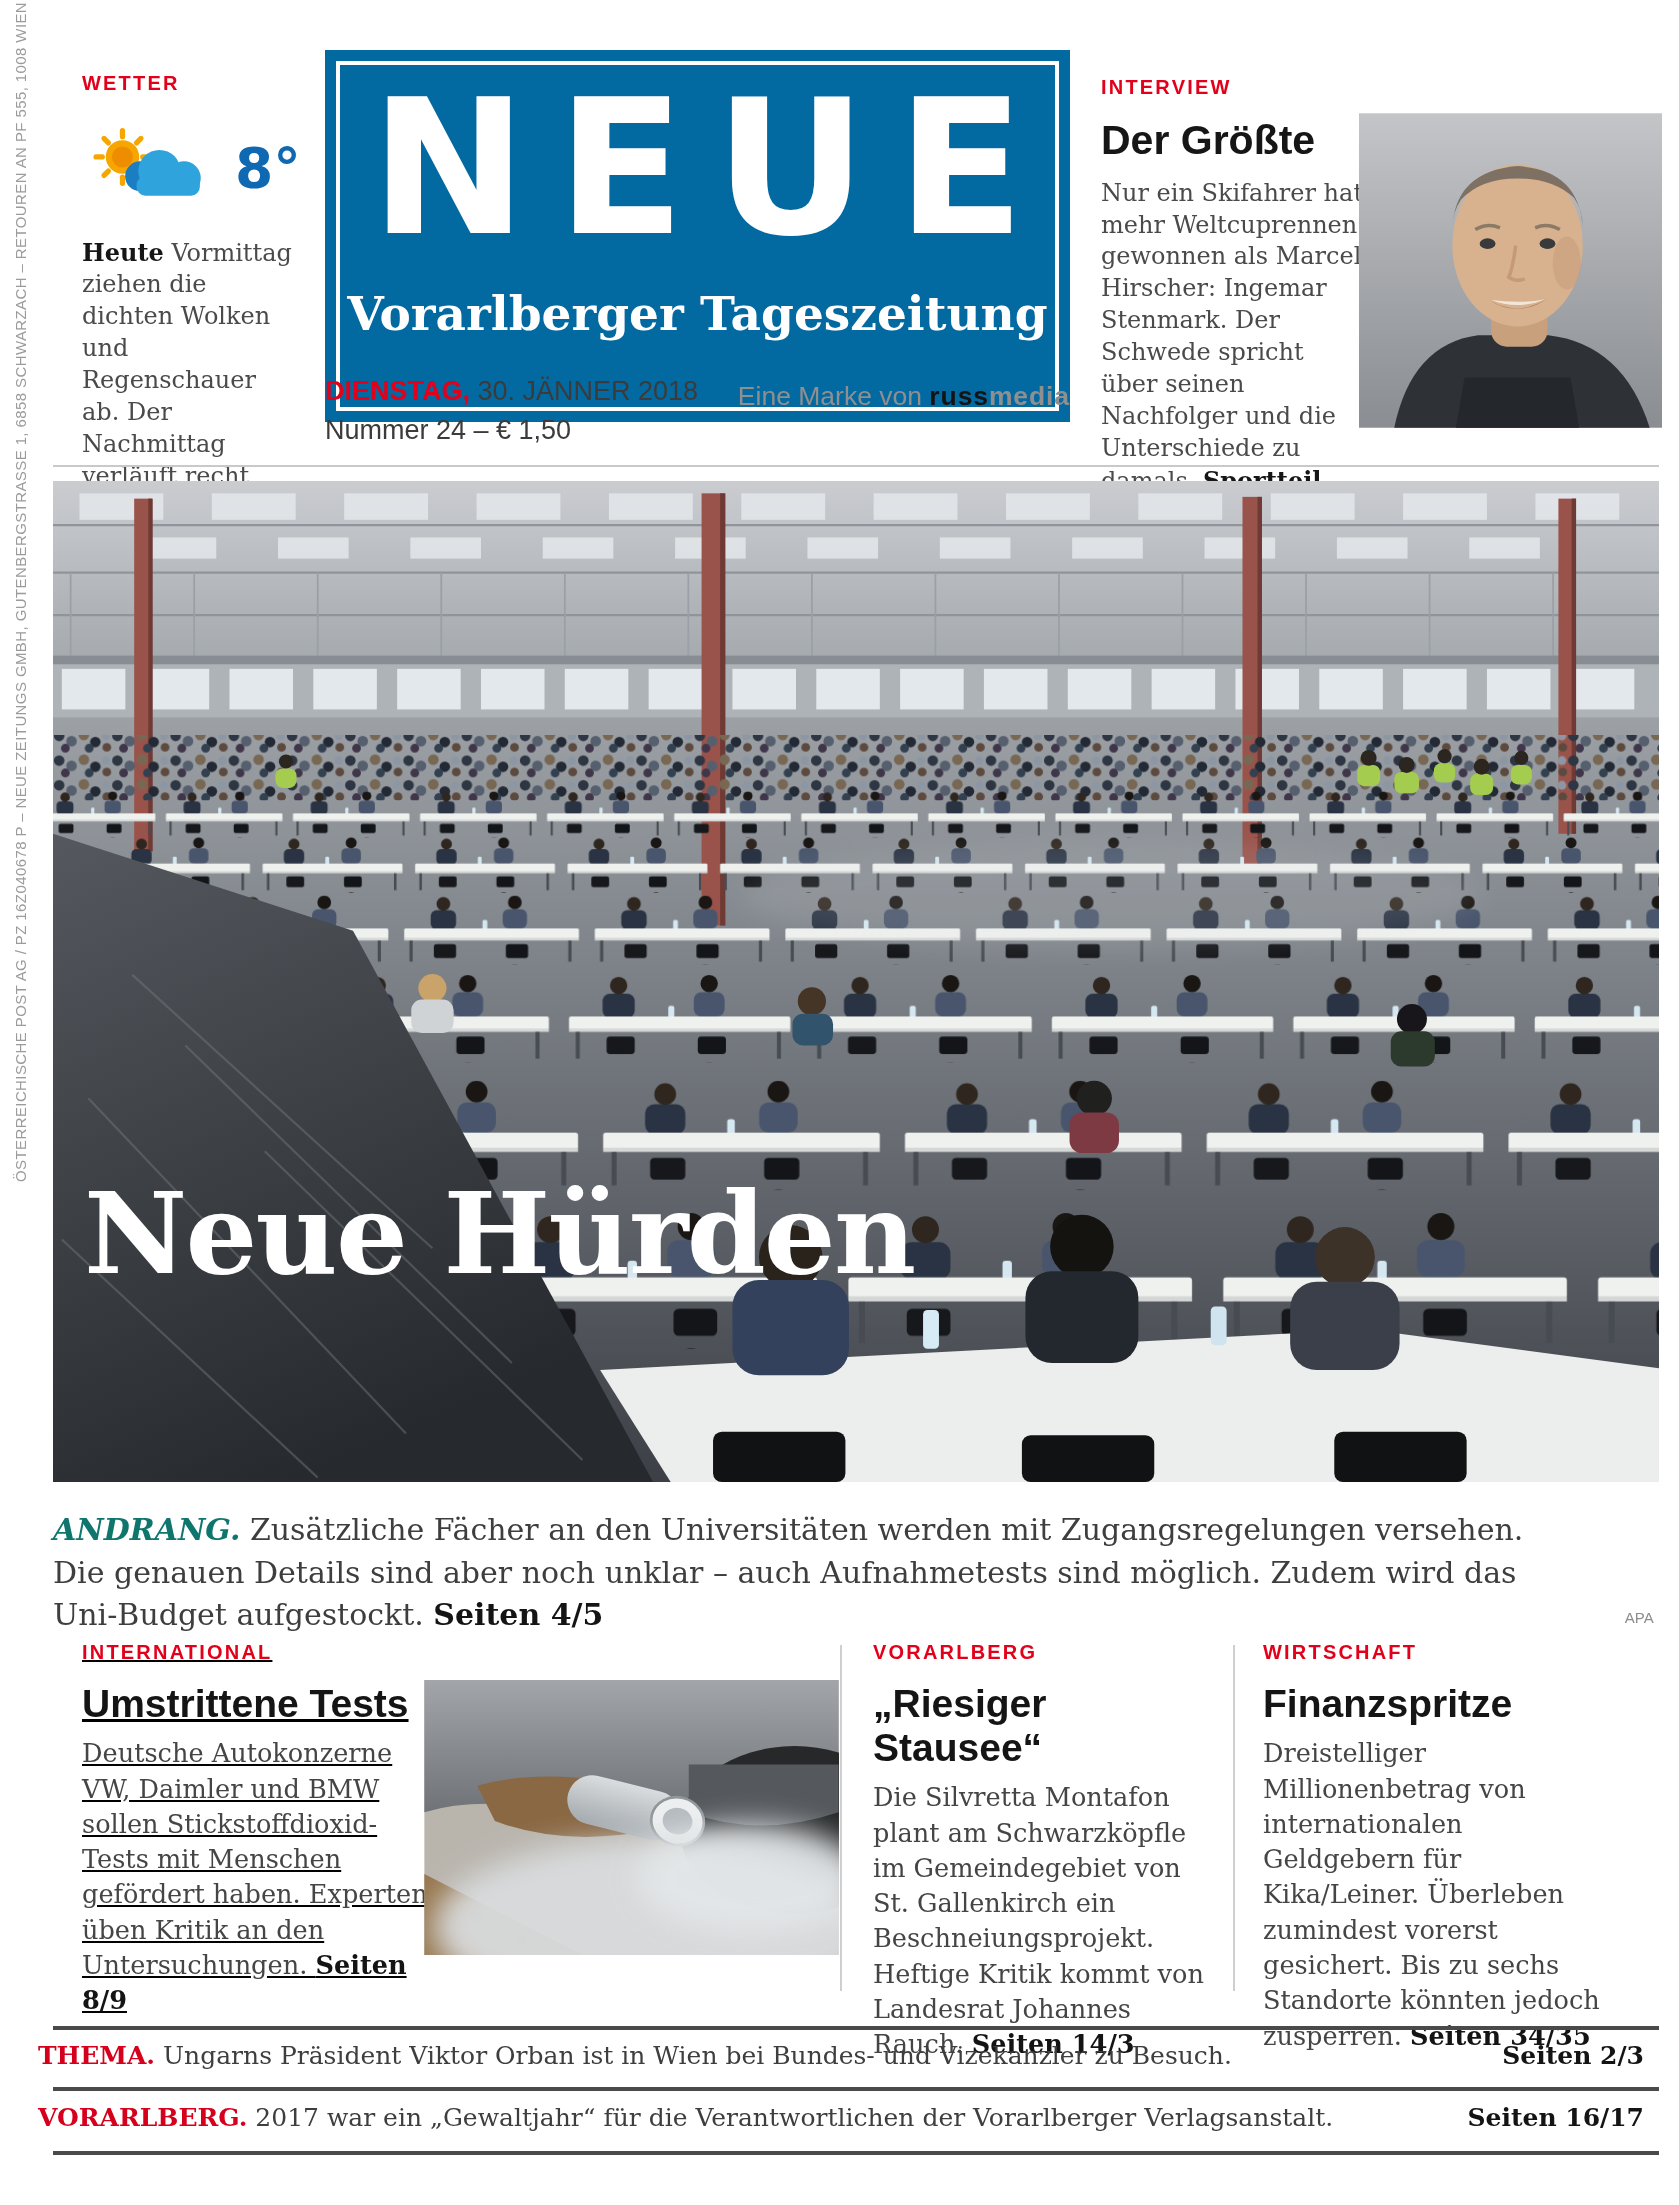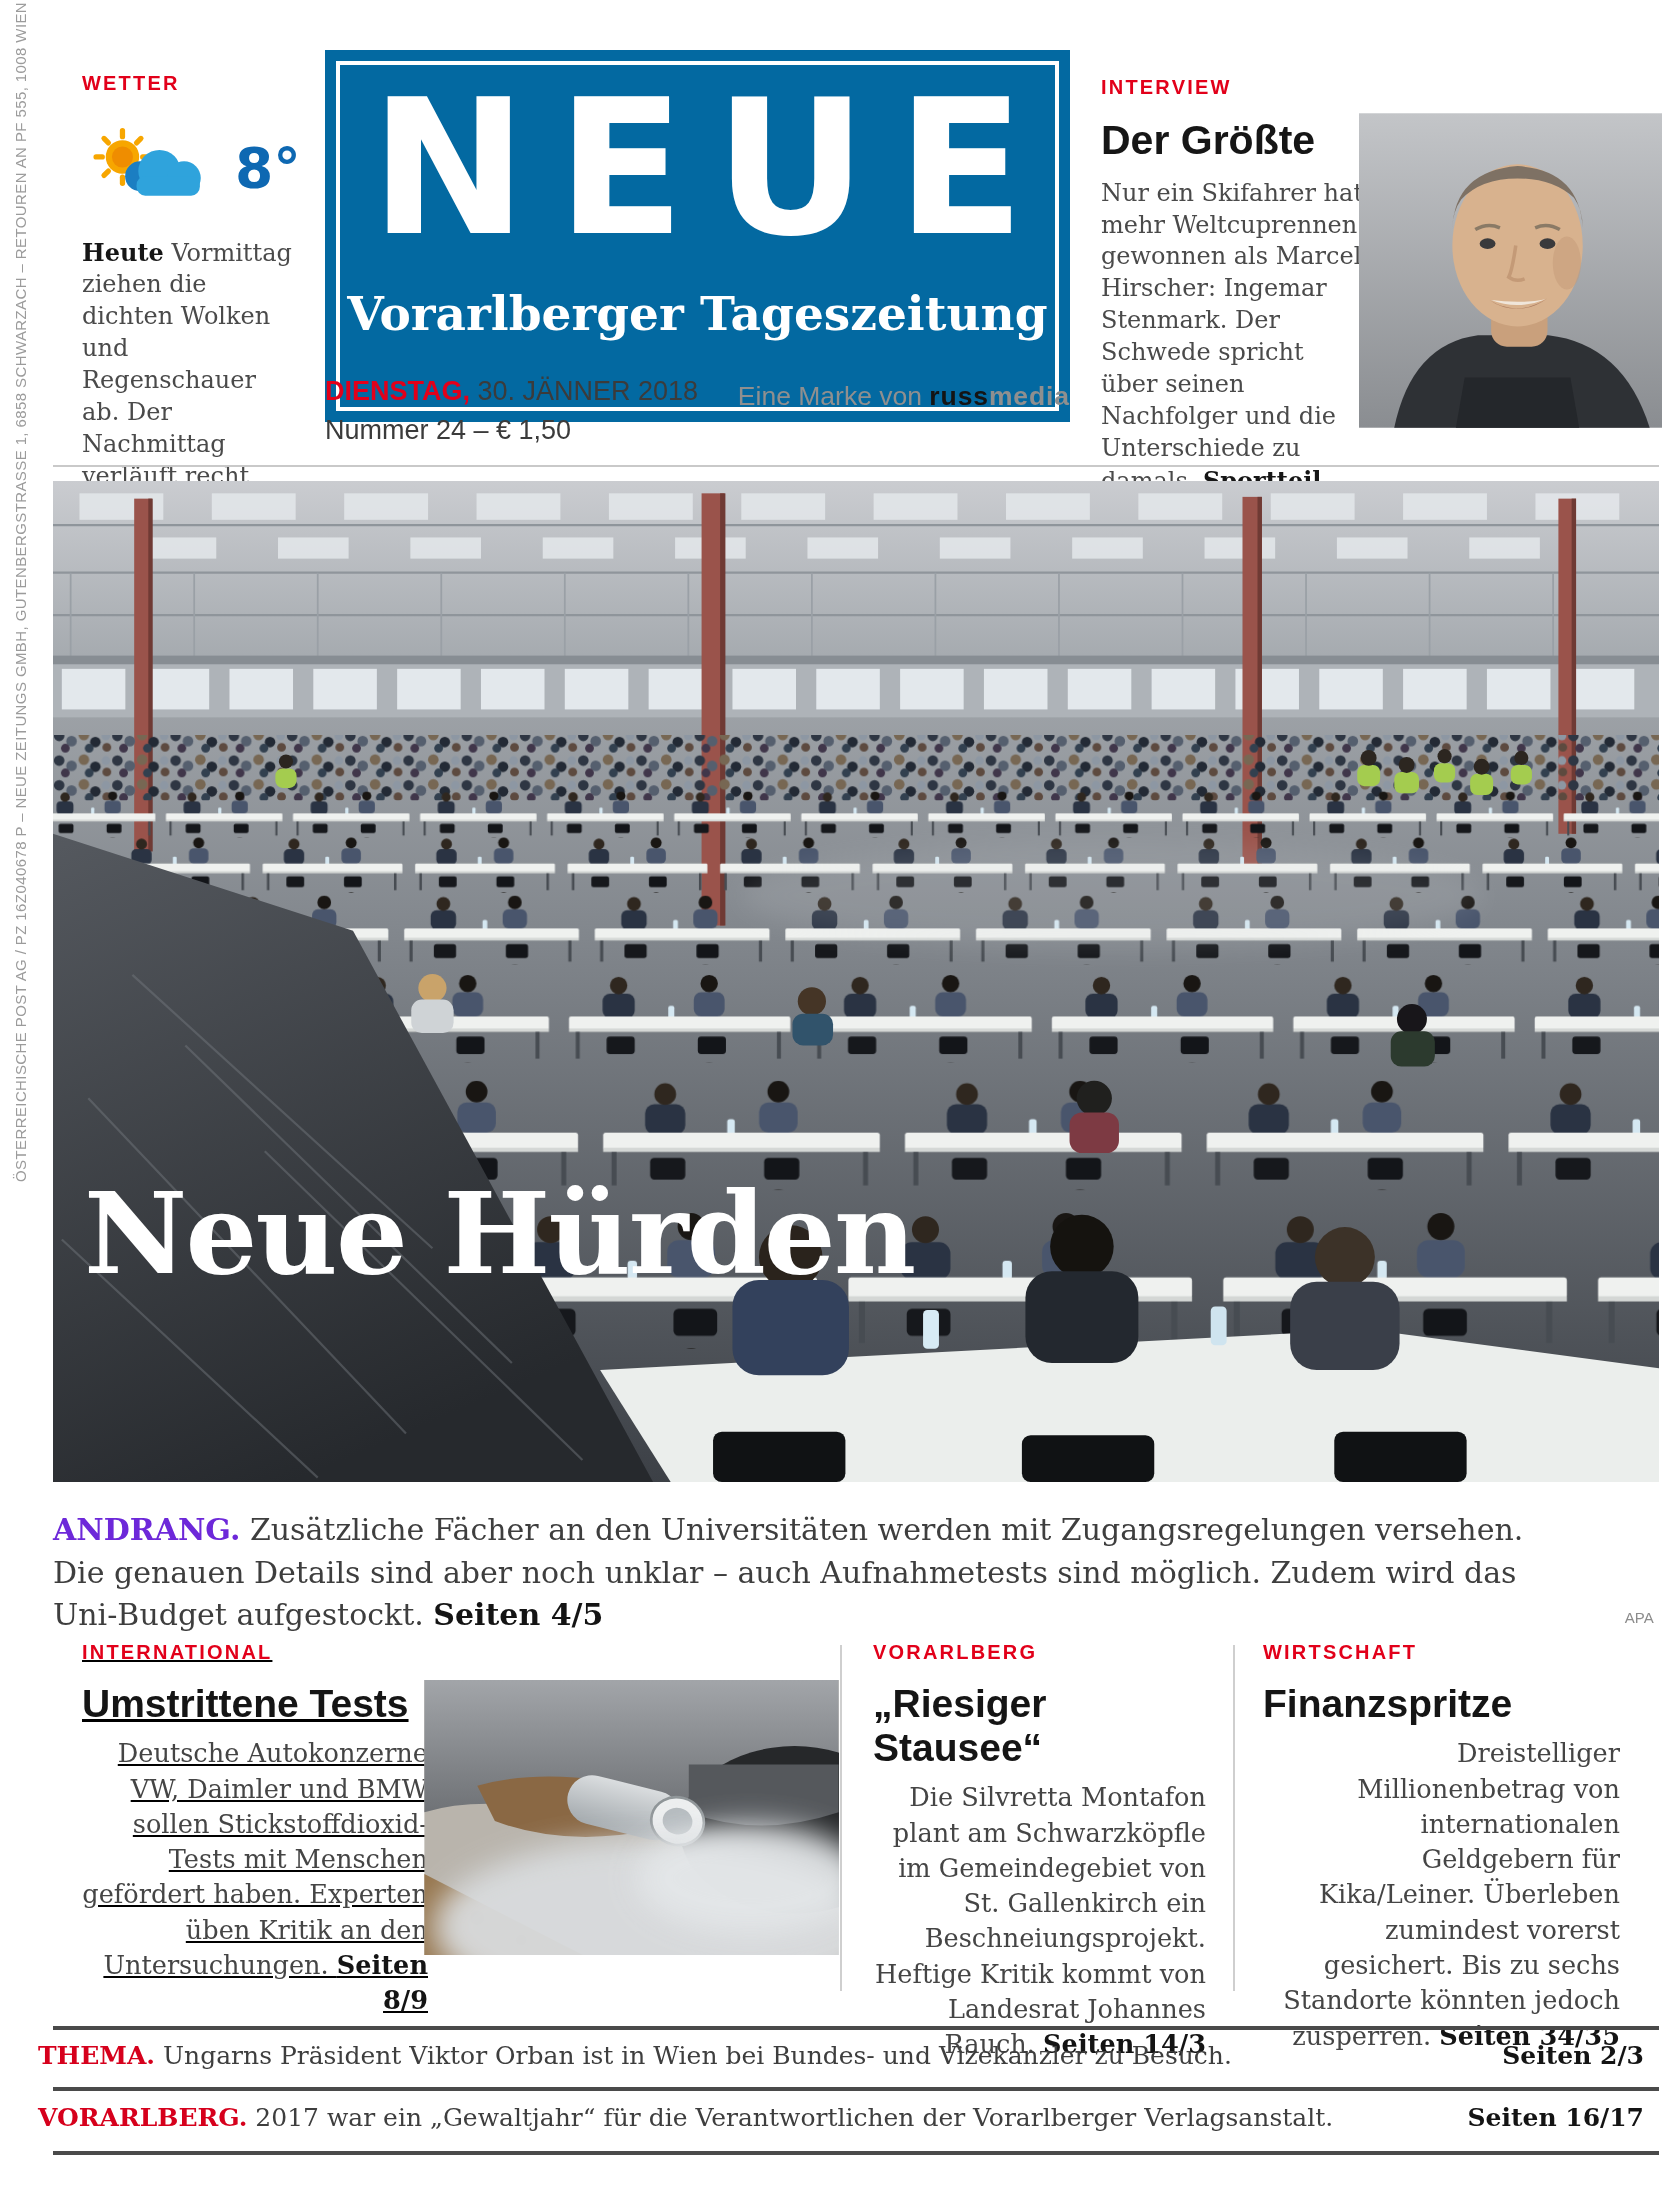--- a/index.html
+++ b/index.html
@@ -55,32 +55,32 @@
   .hero{position:absolute;left:53px;top:481px;width:1606px;height:1001px;overflow:hidden;}
   .hero svg{display:block;}
   .hero-headline{position:absolute;left:31px;top:690px;color:#ffffff;
                  font-family:"DejaVu Serif",serif;font-weight:bold;font-size:113px;
                  line-height:1.12;letter-spacing:-1.8px;}
 
   
   .lead{position:absolute;left:53px;top:1509px;width:1606px;font-size:30px;line-height:1.42;
         color:#3e3e3e;padding-right:0;}
   .lead-inner{padding-right:84px;}
-  .lead .kick{font-weight:bold;color:#6d28d9;}
+  .lead .kick{font-weight:bold;color:#0f766e;font-style:italic;}
   .lead b{color:#141414;}
   .apa{position:absolute;right:5.3px;bottom:8.8px;font-family:"Liberation Sans",sans-serif;
        font-size:15px;color:#8c8c8c;}
 
   
   .cols{position:absolute;left:53px;top:1641px;width:1606px;height:355px;}
   .vrule{position:absolute;top:3.5px;width:1.8px;height:346px;background:#cfcfcf;}
   .col{position:absolute;top:0;}
   .col-title{font-family:"Liberation Sans",sans-serif;font-weight:bold;font-size:39px;
              color:#151515;margin:17.6px 0 10.6px 0;}
-  .col-text{font-size:25.6px;line-height:1.38;color:#454545;text-align:right;}
+  .col-text{font-size:25.6px;line-height:1.38;color:#454545;}
   .col-text b{color:#141414;}
   .exhaust{position:absolute;left:371px;top:39px;width:415px;height:275px;}
 
   
   .teaser{position:absolute;left:38px;width:1606px;font-size:25px;color:#3e3e3e;}
   .teaser .kick{font-weight:bold;color:#d6001c;}
   .teaser .pg{position:absolute;right:0;top:0;font-weight:bold;color:#141414;}
 </style>
 </head>
 <body>

